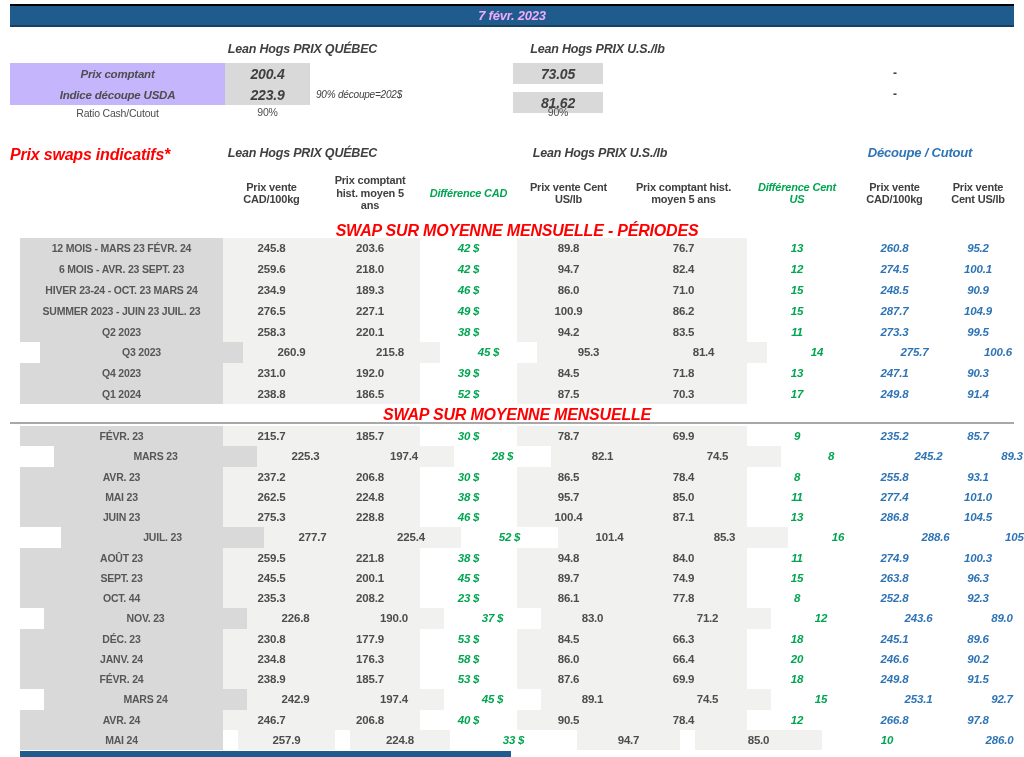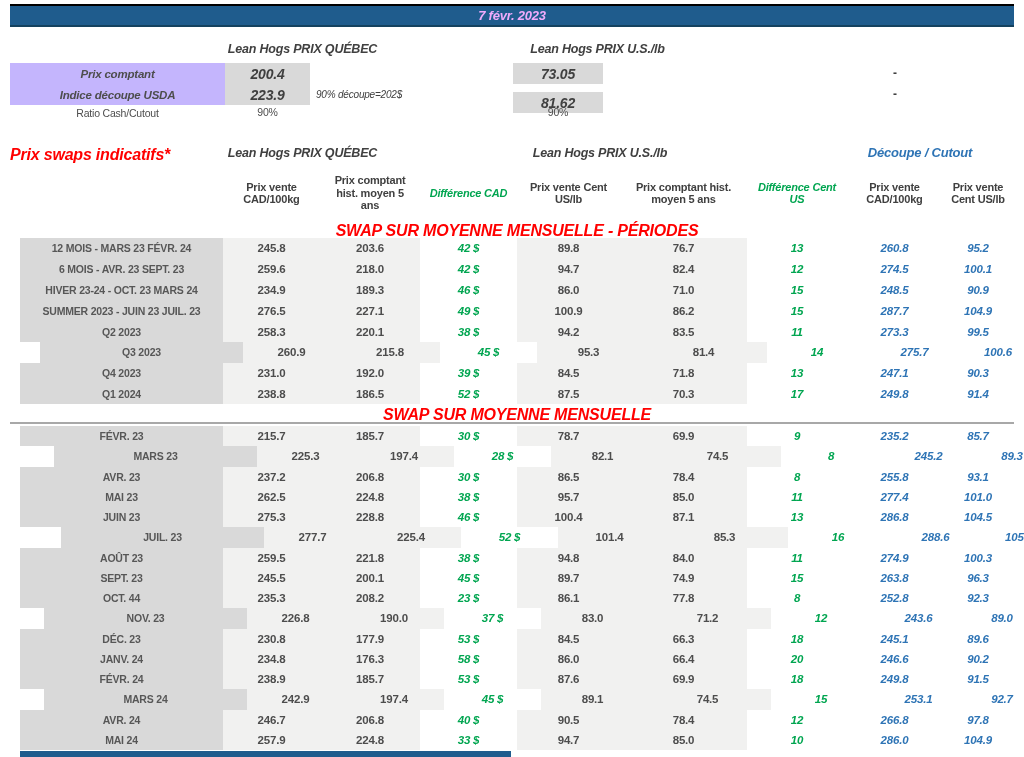--- a/index.html
+++ b/index.html
@@ -335,21 +335,21 @@
         <span class="c c0">AVR. 24</span>
         <span class="c c1">246.7</span>
         <span class="c c2">206.8</span>
         <span class="c c3">40 $</span>
         <span class="c c4">90.5</span>
         <span class="c c5">78.4</span>
         <span class="c c6">12</span>
         <span class="c c7">266.8</span>
         <span class="c c8">97.8</span>
       </div>
-      <div class="grid-row trow" style="height: 20.25px;">
+      <div class="grid-row trow" style="height: 20.25px; gap: 15px;">
         <span class="c c0">MAI 24</span>
         <span class="c c1">257.9</span>
         <span class="c c2">224.8</span>
         <span class="c c3">33 $</span>
         <span class="c c4">94.7</span>
         <span class="c c5">85.0</span>
         <span class="c c6">10</span>
         <span class="c c7">286.0</span>
         <span class="c c8">104.9</span>
       </div>

